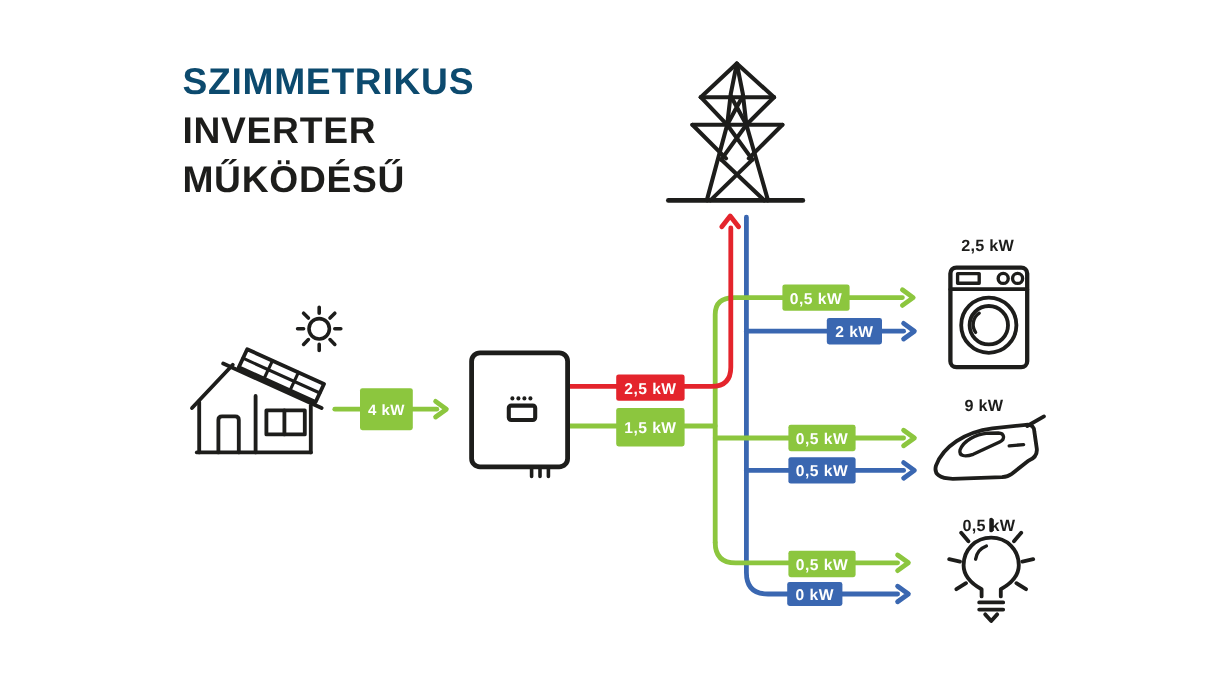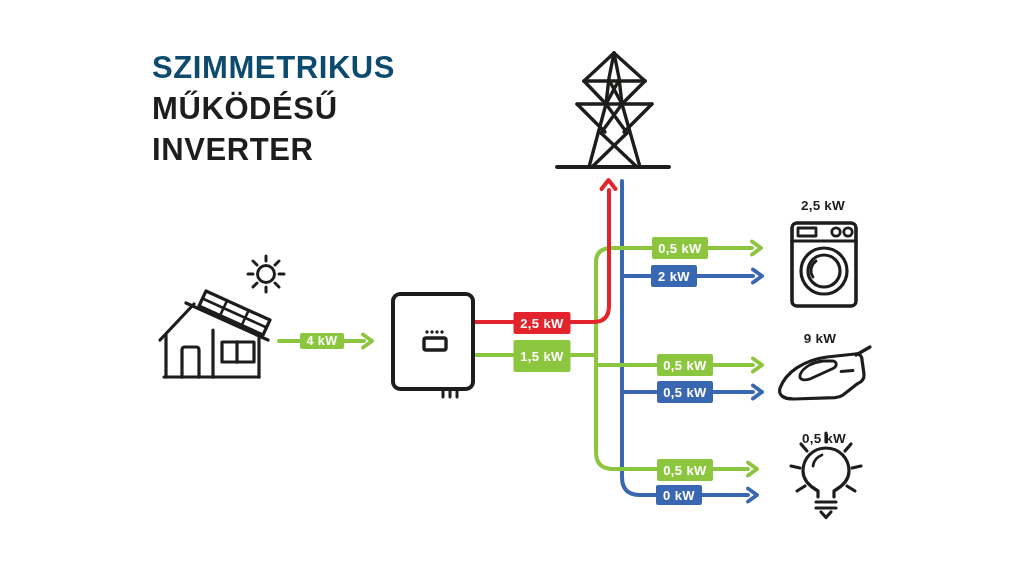--- a/index.html
+++ b/index.html
@@ -13,46 +13,46 @@
   svg{position:absolute;left:0;top:0;}
   .badge{
     position:absolute;transform:translate(-50%,-50%);
     display:flex;align-items:center;justify-content:center;
     color:#ffffff;font-weight:bold;font-size:13px;letter-spacing:.4px;
     border-radius:2px;box-sizing:border-box;white-space:nowrap;
   }
   .badge.green{background:#8cc63e;}
   .badge.blue{background:#3a67b1;}
   .badge.red{background:#e4242c;}
-  #b-pv{left:322px;top:341px;width:44px;height:16px;font-size:12.5px;}
+  #b-pv{left:322px;top:341px;width:44px;height:35px;font-size:12.5px;}
   #b-grid-feed{left:542px;top:323px;width:57px;height:22px;}
   #b-load-feed{left:542px;top:356px;width:57px;height:32px;}
   #b-washer-solar{left:680px;top:248px;width:56px;height:22px;}
-  #b-washer-grid{left:674px;top:276px;width:46px;height:22px;}
+  #b-washer-grid{left:712px;top:276px;width:46px;height:22px;}
   #b-iron-solar{left:685px;top:365px;width:56px;height:22px;}
   #b-iron-grid{left:685px;top:392px;width:56px;height:22px;}
   #b-bulb-solar{left:685px;top:470px;width:56px;height:22px;}
   #b-bulb-grid{left:679px;top:495px;width:46px;height:20px;}
   .pwr-label{
     position:absolute;transform:translate(-50%,-50%);
     color:#1d1d1b;font-weight:bold;font-size:13.5px;letter-spacing:.2px;white-space:nowrap;
   }
   #l-washer{left:823px;top:205px;}
   #l-iron{left:820px;top:338px;}
   #l-bulb{left:824px;top:438px;}
 </style>
 </head>
 <body>
 
 <div class="stage">
 
   <div class="title">
     <div class="t-red">SZIMMETRIKUS</div>
+    <div>INVERTER</div>
     <div>MŰKÖDÉSŰ</div>
-    <div>INVERTER</div>
   </div>
 
   <svg width="1024" height="576" viewBox="0 0 1024 576">
 
     <g stroke="#3a67b1" stroke-width="4" fill="none" stroke-linecap="round" stroke-linejoin="round">
       <path d="M 622,181 V 477 Q 622,495 640,495 H 748"></path>
       <path d="M 748,488.5 L 757,495 L 748,501.5"></path>
       <path d="M 622,276 H 753"></path>
       <path d="M 753,269.5 L 762,276 L 753,282.5"></path>
       <path d="M 622,392 H 753"></path>

